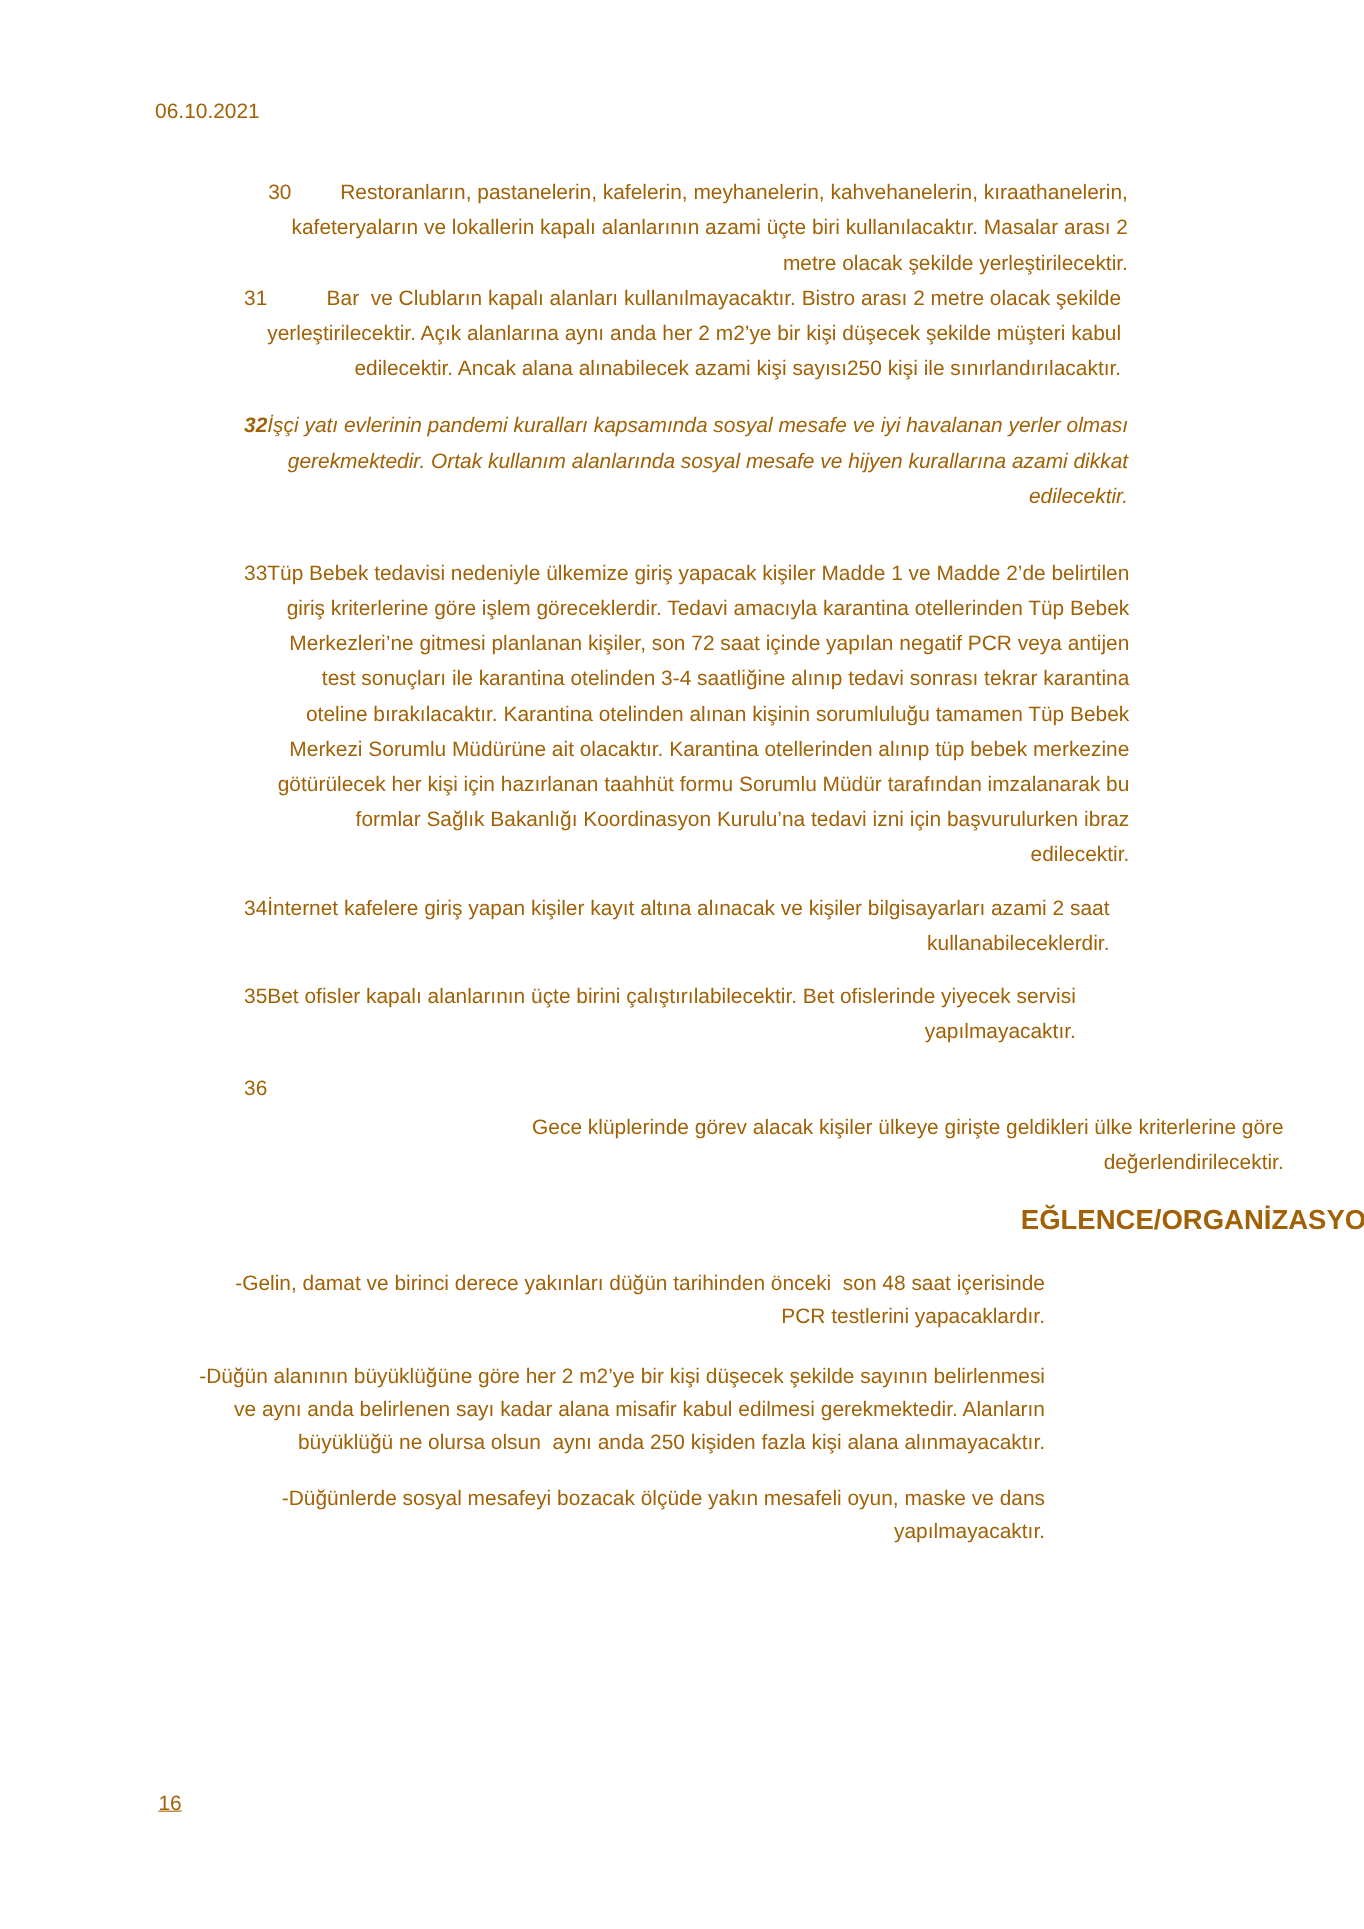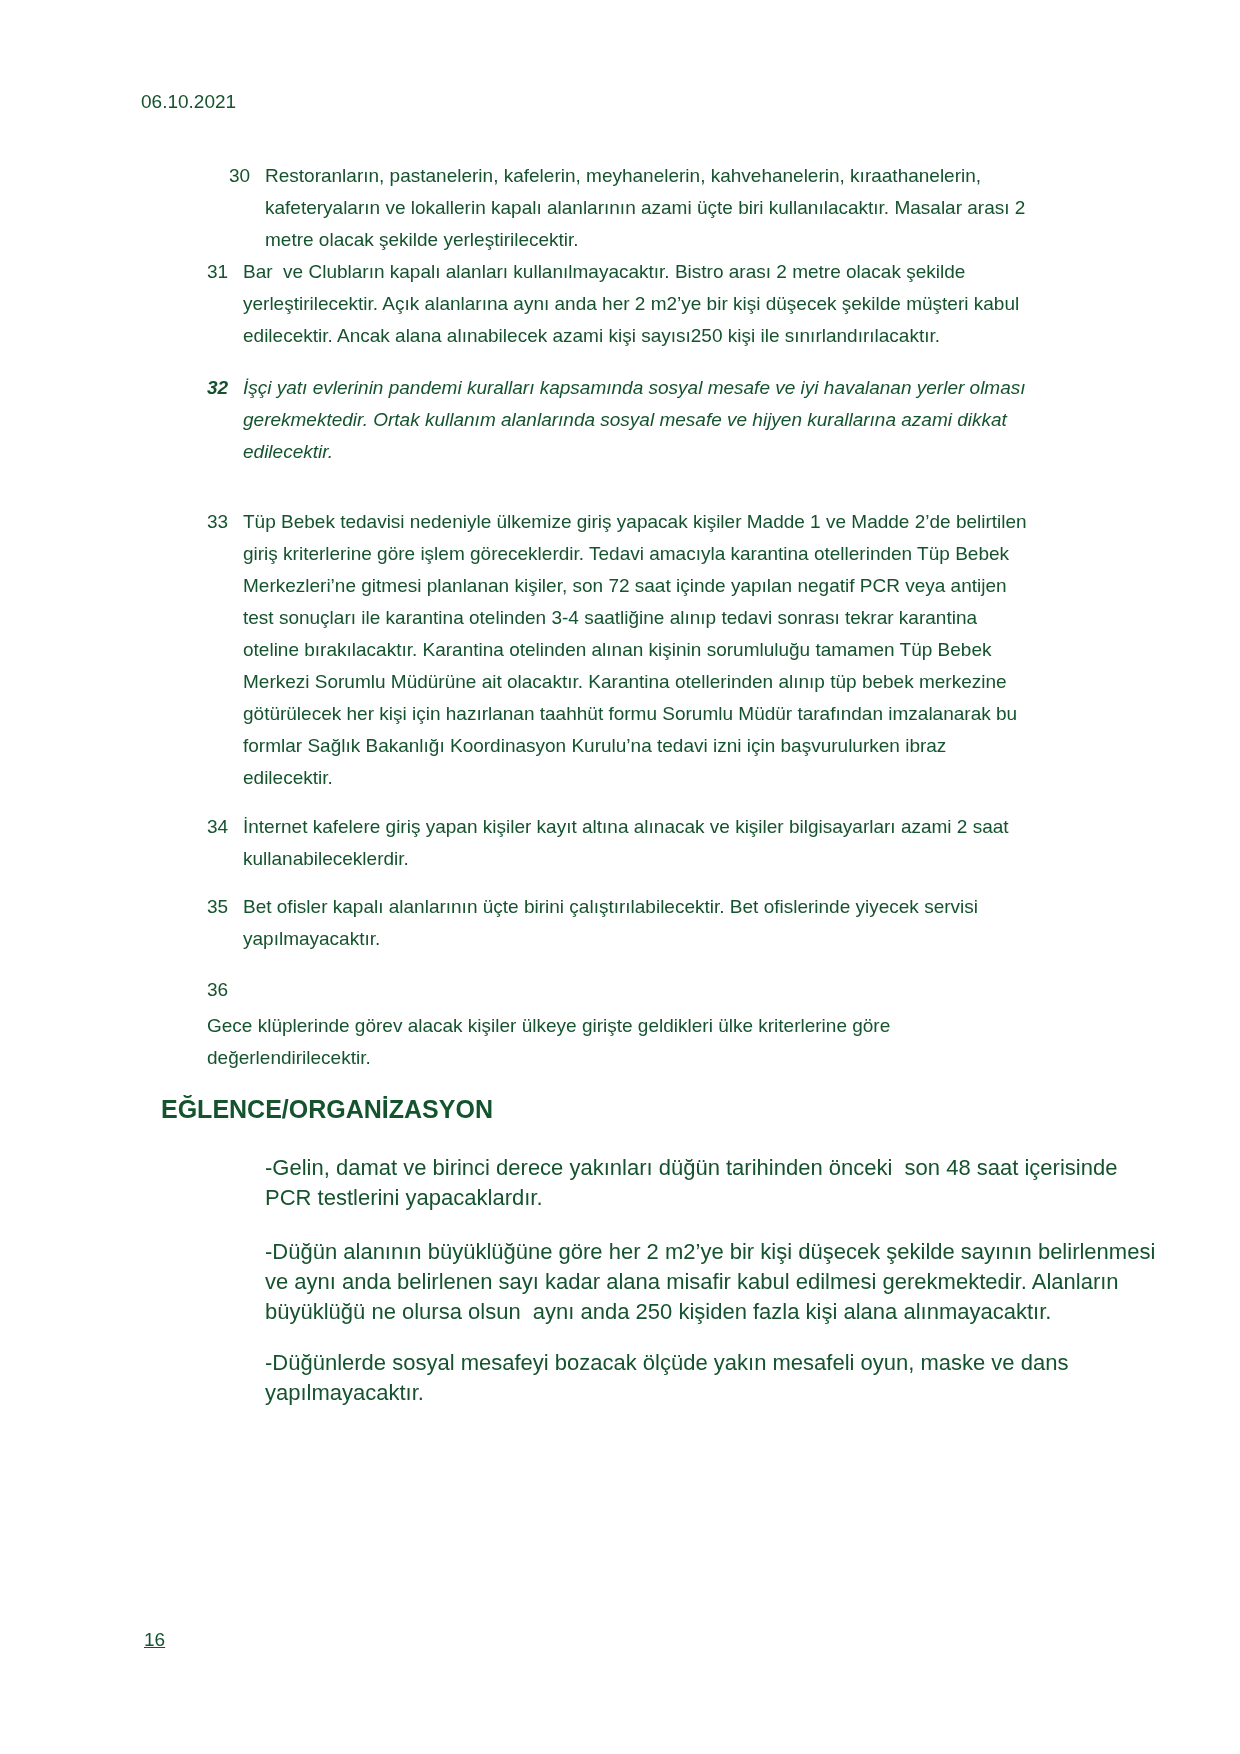--- a/index.html
+++ b/index.html
@@ -2,22 +2,23 @@
 <html lang="tr"><head>
 <meta charset="utf-8">
 <style>
   html, body { margin: 0; padding: 0; background: #e8e8e8; }
   .page {
     position: relative;
     width: 1240px;
     height: 1754px;
     background: #ffffff;
     font-family: "Liberation Sans", "DejaVu Sans", sans-serif;
-    color: #14532d;
+    color: #a16207;
     box-sizing: border-box;
+    text-align: right;
   }
   .header-date {
     position: absolute;
     top: 90px;
     left: 141px;
     font-size: 19px;
     line-height: 24px;
   }
   .content {
     position: absolute;
@@ -50,22 +51,21 @@
   .gap-19 { margin-top: 19px; flex-direction: column; }
   .section-heading {
     margin: 16px 0 0 141px;
     font-size: 25px;
     line-height: 38px;
     font-weight: bold;
     letter-spacing: 0px;
   }
   .item-37 { margin-top: 27px; }
   .sub-paragraph {
-    margin-left: 245px;
-    font-size: 22px;
+    font-size: 19px;
     line-height: 30px;
     white-space: pre-wrap;
     max-width: 930px;
   }
   .sub-1 { margin-top: 25px; }
   .sub-2 { margin-top: 25px; }
   .sub-3 { margin-top: 24px; }
   .sub-4 { margin-top: 21px; }
   .page-number {
     position: absolute;

